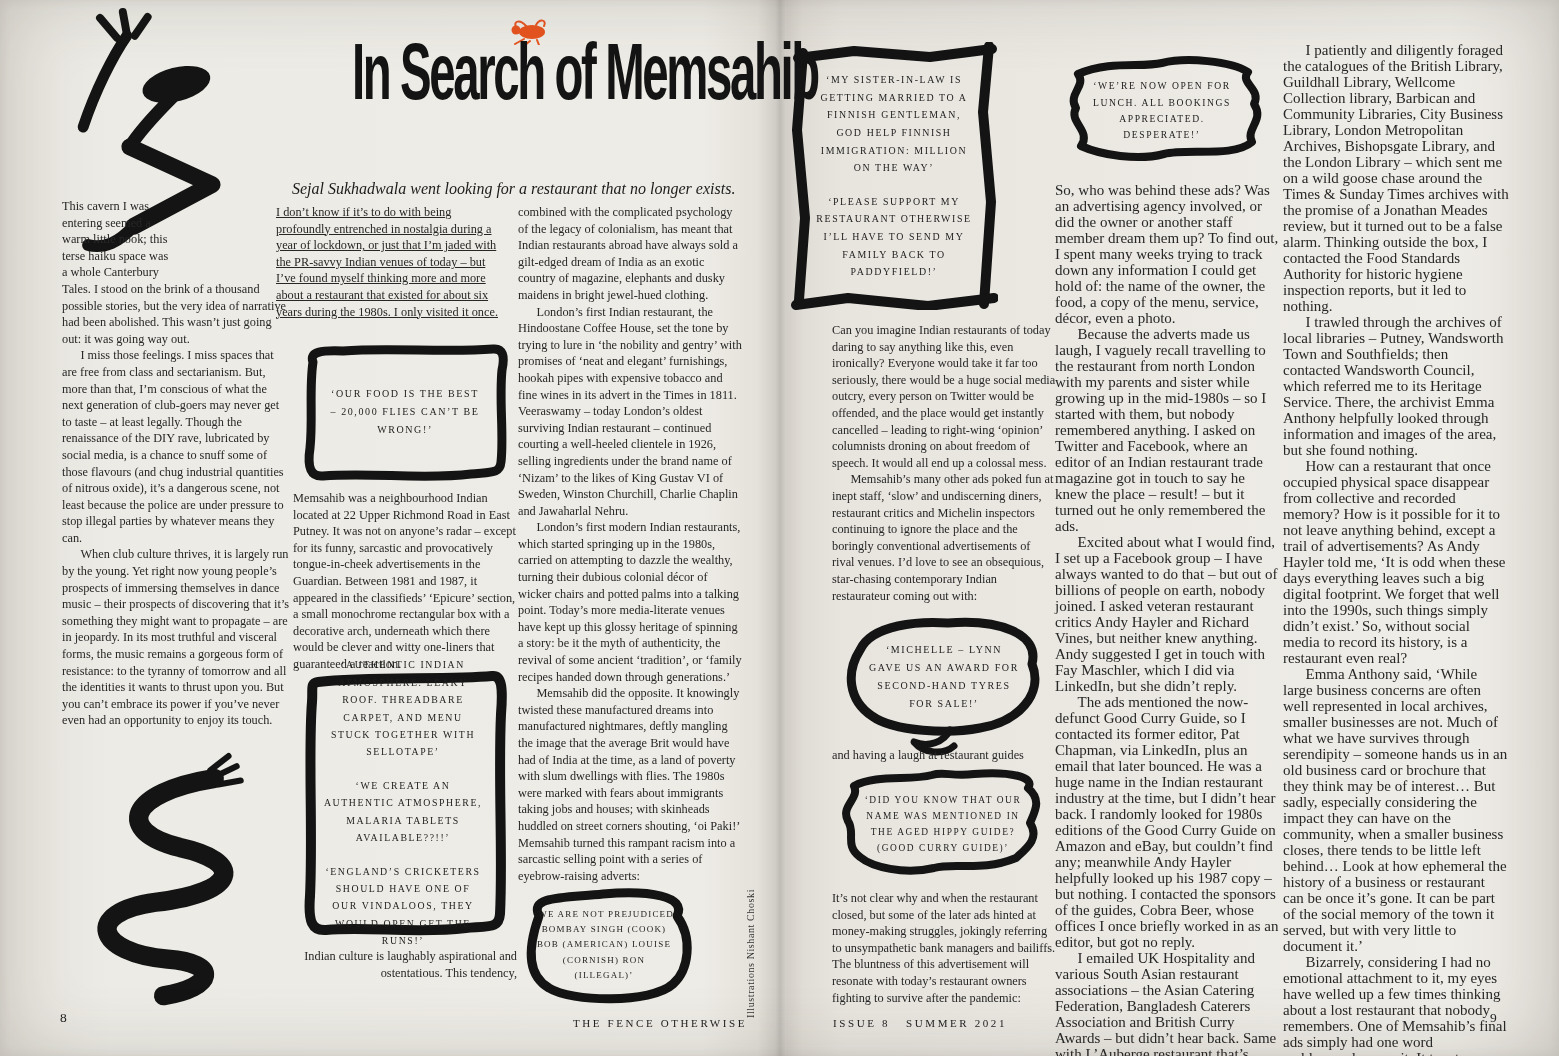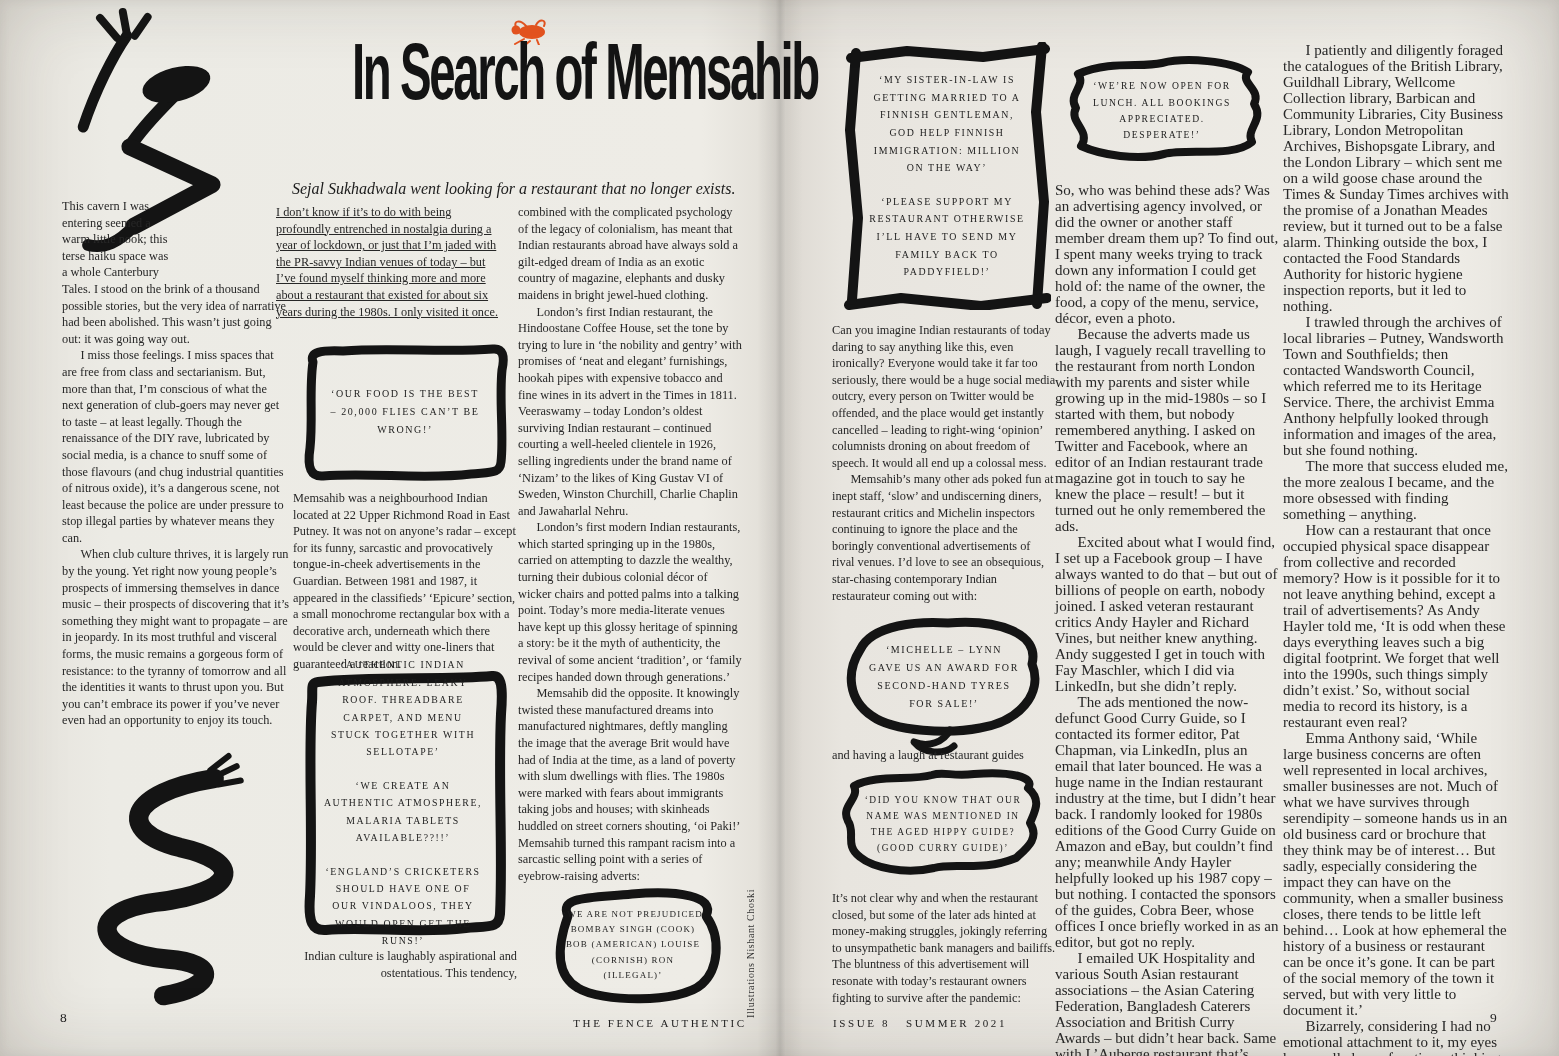--- a/index.html
+++ b/index.html
@@ -111,43 +111,43 @@
       <p>Indian culture is laughably aspirational and ostentatious. This tendency,</p>
     </div>
 
   <div class="col" style="left:518px;top:204px;width:224px;height:678px;">
       <p>combined with the complicated psychology of the legacy of colonialism, has meant that Indian restaurants abroad have always sold a gilt-edged dream of India as an exotic country of magazine, elephants and dusky maidens in bright jewel-hued clothing.</p>
       <p>London’s first Indian restaurant, the Hindoostane Coffee House, set the tone by trying to lure in ‘the nobility and gentry’ with promises of ‘neat and elegant’ furnishings, hookah pipes with expensive tobacco and fine wines in its advert in the Times in 1811. Veeraswamy – today London’s oldest surviving Indian restaurant – continued courting a well-heeled clientele in 1926, selling ingredients under the brand name of ‘Nizam’ to the likes of King Gustav VI of Sweden, Winston Churchill, Charlie Chaplin and Jawaharlal Nehru.</p>
       <p>London’s first modern Indian restaurants, which started springing up in the 1980s, carried on attempting to dazzle the wealthy, turning their dubious colonial décor of wicker chairs and potted palms into a talking point. Today’s more media-literate venues have kept up this glossy heritage of spinning a story: be it the myth of authenticity, the revival of some ancient ‘tradition’, or ‘family recipes handed down through generations.’</p>
       <p>Memsahib did the opposite. It knowingly twisted these manufactured dreams into manufactured nightmares, deftly mangling the image that the average Brit would have had of India at the time, as a land of poverty with slum dwellings with flies. The 1980s were marked with fears about immigrants taking jobs and houses; with skinheads huddled on street corners shouting, ‘oi Paki!’ Memsahib turned this rampant racism into a sarcastic selling point with a series of eyebrow-raising adverts:</p>
     </div>
 
-  <div class="qbox" style="left:540px;top:882px;width:186px;height:126px;text-decoration:underline;">
+  <div class="qbox" style="left:511px;top:882px;width:186px;height:126px;text-decoration:underline;">
     <svg viewBox="0 0 186 126">
         <path class="frame" stroke-width="9" d="M28 34 C18 14 52 16 92 12 C138 8 176 14 166 34 C182 56 178 88 162 102 C140 122 60 120 38 106 C14 92 18 62 28 34 Z"></path>
       </svg>
     <div class="qtext" style="inset:22px 22px;font-size:9px;letter-spacing:1.2px;line-height:1.7;">
         <p>‘WE ARE NOT PREJUDICED BOMBAY SINGH (COOK) BOB (AMERICAN) LOUISE (CORNISH) RON (ILLEGAL)’</p>
       </div>
   </div>
 
   <svg class="ill" style="left:66px;top:750px;width:188px;height:266px;" viewBox="0 0 185 262">
     <g stroke="#141414" fill="none" stroke-linecap="round" stroke-linejoin="round">
       <path d="M142 20 L160 6" stroke-width="6"></path>
       <path d="M147 26 L168 16" stroke-width="6"></path>
       <path d="M150 34 L172 30" stroke-width="6"></path>
       <path d="M146 28 C60 42 48 80 112 96 C176 110 170 140 88 150 C16 160 30 200 100 206 C152 210 146 234 96 242" stroke-width="19"></path>
     </g>
   </svg>
 
   <div class="pagenum" style="left:60px;top:1010px;">8</div>
-  <div class="footer" style="left:540px;top:1017px;width:240px;text-align:center;">THE FENCE AUTHENTIC</div>
+  <div class="footer" style="left:540px;top:1017px;width:240px;text-align:center;">THE FENCE OTHERWISE</div>
   <div class="credit">Illustrations Nishant Choski</div>
 
-  <div class="qbox" style="left:843px;top:42px;width:208px;height:268px;">
+  <div class="qbox" style="left:790px;top:42px;width:208px;height:268px;">
     <svg viewBox="0 0 208 268">
       <path class="frame" stroke-width="10" d="M8 16 L64 9 L140 15 L202 7"></path>
       <path class="frame" stroke-width="10" d="M199 4 L193 70 L201 160 L194 262"></path>
       <path class="frame" stroke-width="10" d="M204 256 L138 264 L58 256 L6 263"></path>
       <path class="frame" stroke-width="10" d="M9 258 L15 176 L7 88 L13 11"></path>
     </svg>
     <div class="qtext" style="inset:22px 26px;font-size:9.9px;">
         <p>‘MY SISTER-IN-LAW IS GETTING MARRIED TO A FINNISH GENTLEMAN, GOD HELP FINNISH IMMIGRATION: MILLION ON THE WAY’</p>
         <p>‘PLEASE SUPPORT MY RESTAURANT OTHERWISE I’LL HAVE TO SEND MY FAMILY BACK TO PADDYFIELD!’</p>
       </div>
@@ -198,21 +198,20 @@
       <p>So, who was behind these ads? Was an advertising agency involved, or did the owner or another staff member dream them up? To find out, I spent many weeks trying to track down any information I could get hold of: the name of the owner, the food, a copy of the menu, service, décor, even a photo.</p>
       <p>Because the adverts made us laugh, I vaguely recall travelling to the restaurant from north London with my parents and sister while growing up in the mid-1980s – so I started with them, but nobody remembered anything. I asked on Twitter and Facebook, where an editor of an Indian restaurant trade magazine got in touch to say he knew the place – result! – but it turned out he only remembered the ads.</p>
       <p>Excited about what I would find, I set up a Facebook group – I have always wanted to do that – but out of billions of people on earth, nobody joined. I asked veteran restaurant critics Andy Hayler and Richard Vines, but neither knew anything. Andy suggested I get in touch with Fay Maschler, which I did via LinkedIn, but she didn’t reply.</p>
       <p>The ads mentioned the now-defunct Good Curry Guide, so I contacted its former editor, Pat Chapman, via LinkedIn, plus an email that later bounced. He was a huge name in the Indian restaurant industry at the time, but I didn’t hear back. I randomly looked for 1980s editions of the Good Curry Guide on Amazon and eBay, but couldn’t find any; meanwhile Andy Hayler helpfully looked up his 1987 copy – but nothing. I contacted the sponsors of the guides, Cobra Beer, whose offices I once briefly worked in as an editor, but got no reply.</p>
       <p>I emailed UK Hospitality and various South Asian restaurant associations – the Asian Catering Federation, Bangladesh Caterers Association and British Curry Awards – but didn’t hear back. Same with L’Auberge restaurant that’s currently on Memsahib’s site. I browsed through several pages of Google Books and the British Newspaper Archives, but there was nothing except a few more advertisements. Might there be any clues on the website of the long-shuttered Punch magazine, where Memsahib had also advertised, or the Advertising Archives? Nope.</p>
     </div>
 
   <div class="col dense indent-first" style="left:1283px;top:42px;width:226px;height:908px;">
       <p>I patiently and diligently foraged the catalogues of the British Library, Guildhall Library, Wellcome Collection library, Barbican and Community Libraries, City Business Library, London Metropolitan Archives, Bishopsgate Library, and the London Library – which sent me on a wild goose chase around the Times &amp; Sunday Times archives with the promise of a Jonathan Meades review, but it turned out to be a false alarm. Thinking outside the box, I contacted the Food Standards Authority for historic hygiene inspection reports, but it led to nothing.</p>
       <p>I trawled through the archives of local libraries – Putney, Wandsworth Town and Southfields; then contacted Wandsworth Council, which referred me to its Heritage Service. There, the archivist Emma Anthony helpfully looked through information and images of the area, but she found nothing.</p>
-      <p>The more that success eluded me, the more zealous I became, and the more obsessed with finding something – anything.</p>
       <p>How can a restaurant that once occupied physical space disappear from collective and recorded memory? How is it possible for it to not leave anything behind, except a trail of advertisements? As Andy Hayler told me, ‘It is odd when these days everything leaves such a big digital footprint. We forget that well into the 1990s, such things simply didn’t exist.’ So, without social media to record its history, is a restaurant even real?</p>
       <p>Emma Anthony said, ‘While large business concerns are often well represented in local archives, smaller businesses are not. Much of what we have survives through serendipity – someone hands us in an old business card or brochure that they think may be of interest… But sadly, especially considering the impact they can have on the community, when a smaller business closes, there tends to be little left behind… Look at how ephemeral the history of a business or restaurant can be once it’s gone. It can be part of the social memory of the town it served, but with very little to document it.’</p>
       <p>Bizarrely, considering I had no emotional attachment to it, my eyes have welled up a few times thinking about a lost restaurant that nobody remembers. One of Memsahib’s final ads simply had one word emblazoned across it. It taunts me, and it haunts me, because its meaning – as well as its antithesis – are both equally true.</p>
     </div>
 
 
   <div class="footer" style="left:833px;top:1017px;text-align:center;">
     <span>ISSUE 8</span><span style="display:inline-block;width:16px;"></span><span>SUMMER 2021</span>
   </div>
   <div class="pagenum" style="left:1490px;top:1010px;">9</div>

